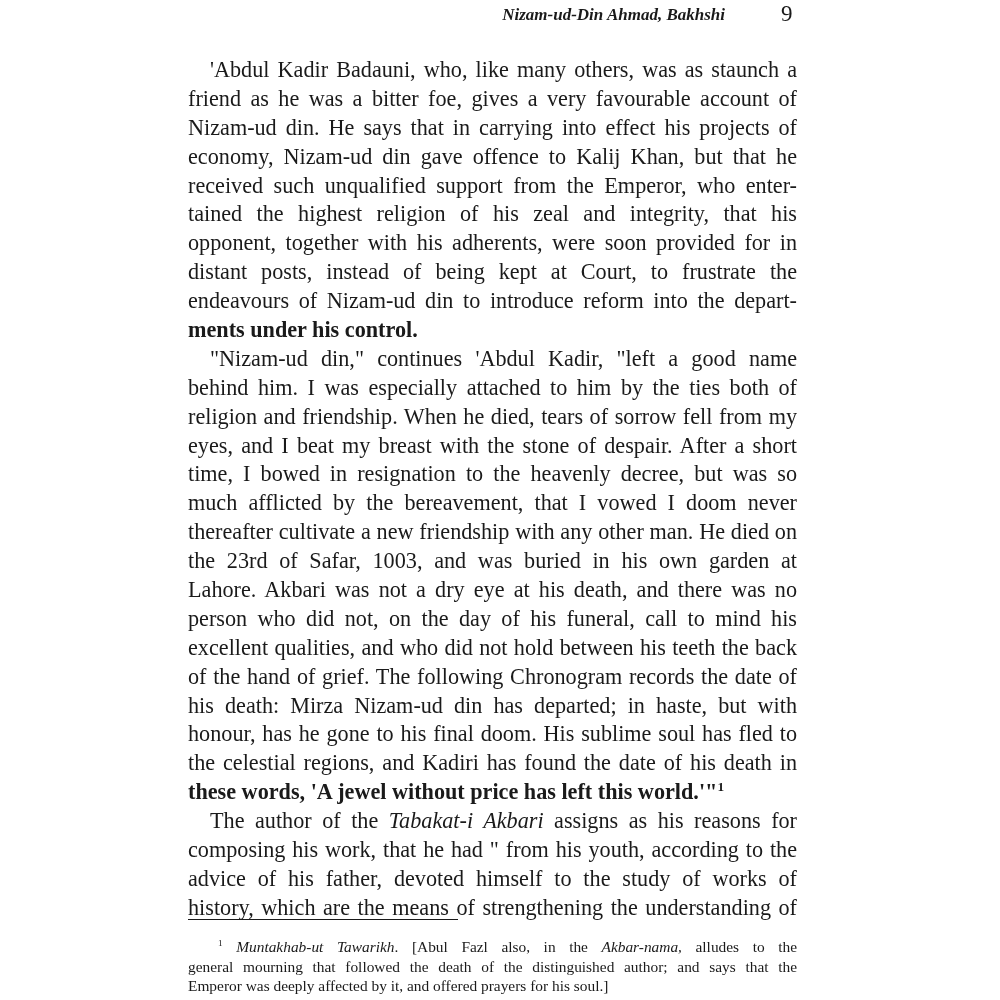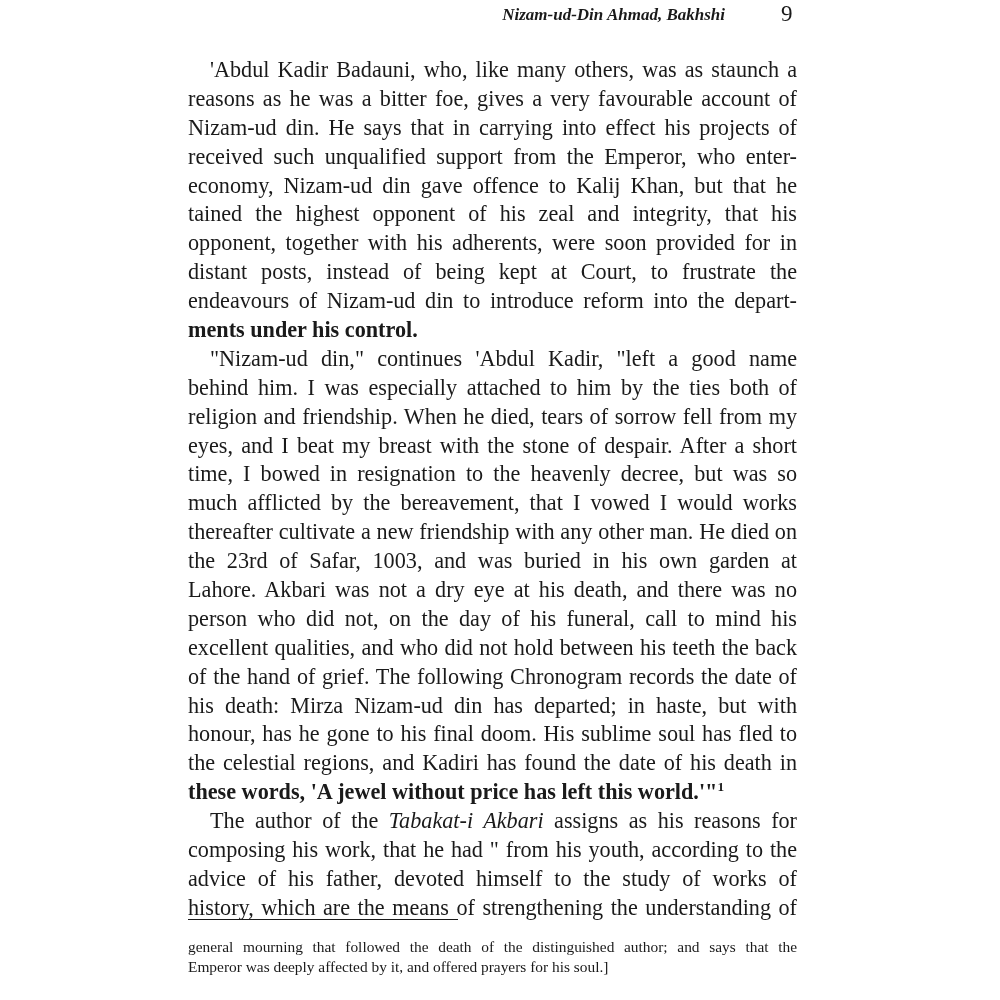--- a/index.html
+++ b/index.html
@@ -23,37 +23,37 @@
 <body>
 
 <div class="header">
   <span class="running-title">Nizam-ud-Din Ahmad, Bakhshi</span>
   <span class="page-number">9</span>
 </div>
 
 <div class="body-text">
   <div>
     <span class="line indent">'Abdul Kadir Badauni, who, like many others, was as staunch a</span>
-    <span class="line">reasons as he was a bitter foe, gives a very favourable account of</span>
+    <span class="line">friend as he was a bitter foe, gives a very favourable account of</span>
     <span class="line">Nizam-ud din. He says that in carrying into effect his projects of</span>
+    <span class="line">economy, Nizam-ud din gave offence to Kalij Khan, but that he</span>
     <span class="line">received such unqualified support from the Emperor, who enter-</span>
-    <span class="line">economy, Nizam-ud din gave offence to Kalij Khan, but that he</span>
-    <span class="line">tained the highest opponent of his zeal and integrity, that his</span>
+    <span class="line">tained the highest religion of his zeal and integrity, that his</span>
     <span class="line">opponent, together with his adherents, were soon provided for in</span>
     <span class="line">distant posts, instead of being kept at Court, to frustrate the</span>
     <span class="line">endeavours of Nizam-ud din to introduce reform into the depart-</span>
     <span class="line last">ments under his control.</span>
   </div>
   <div>
     <span class="line indent">"Nizam-ud din," continues 'Abdul Kadir, "left a good name</span>
     <span class="line">behind him. I was especially attached to him by the ties both of</span>
     <span class="line">religion and friendship. When he died, tears of sorrow fell from my</span>
     <span class="line">eyes, and I beat my breast with the stone of despair. After a short</span>
     <span class="line">time, I bowed in resignation to the heavenly decree, but was so</span>
-    <span class="line">much afflicted by the bereavement, that I vowed I would works</span>
+    <span class="line">much afflicted by the bereavement, that I vowed I doom never</span>
     <span class="line">thereafter cultivate a new friendship with any other man. He died on</span>
     <span class="line">the 23rd of Safar, 1003, and was buried in his own garden at</span>
     <span class="line">Lahore. Akbari was not a dry eye at his death, and there was no</span>
     <span class="line">person who did not, on the day of his funeral, call to mind his</span>
     <span class="line">excellent qualities, and who did not hold between his teeth the back</span>
     <span class="line">of the hand of grief. The following Chronogram records the date of</span>
     <span class="line">his death: Mirza Nizam-ud din has departed; in haste, but with</span>
     <span class="line">honour, has he gone to his final doom. His sublime soul has fled to</span>
     <span class="line">the celestial regions, and Kadiri has found the date of his death in</span>
     <span class="line last"><span>these words, 'A jewel without price has left this world.'"</span><sup>1</sup></span>
@@ -62,15 +62,16 @@
     <span class="line indent"><span>The author of the </span><i>Tabakat-i Akbari</i><span> assigns as his reasons for</span></span>
     <span class="line">composing his work, that he had " from his youth, according to the</span>
     <span class="line">advice of his father, devoted himself to the study of works of</span>
     <span class="line">history, which are the means of strengthening the understanding of</span>
   </div>
 </div>
 
 <div class="rule"></div>
 
 <div class="footnotes">
+  <span class="fline indent"><sup>1</sup>&nbsp;<i>Muntakhab-ut Tawarikh</i><span>. [Abul Fazl also, in the </span><i>Akbar-nama,</i><span> alludes to the</span></span>
   <span class="fline">general mourning that followed the death of the distinguished author; and says that the</span>
   <span class="fline last">Emperor was deeply affected by it, and offered prayers for his soul.]</span>
 </div>
 
 </body></html>

